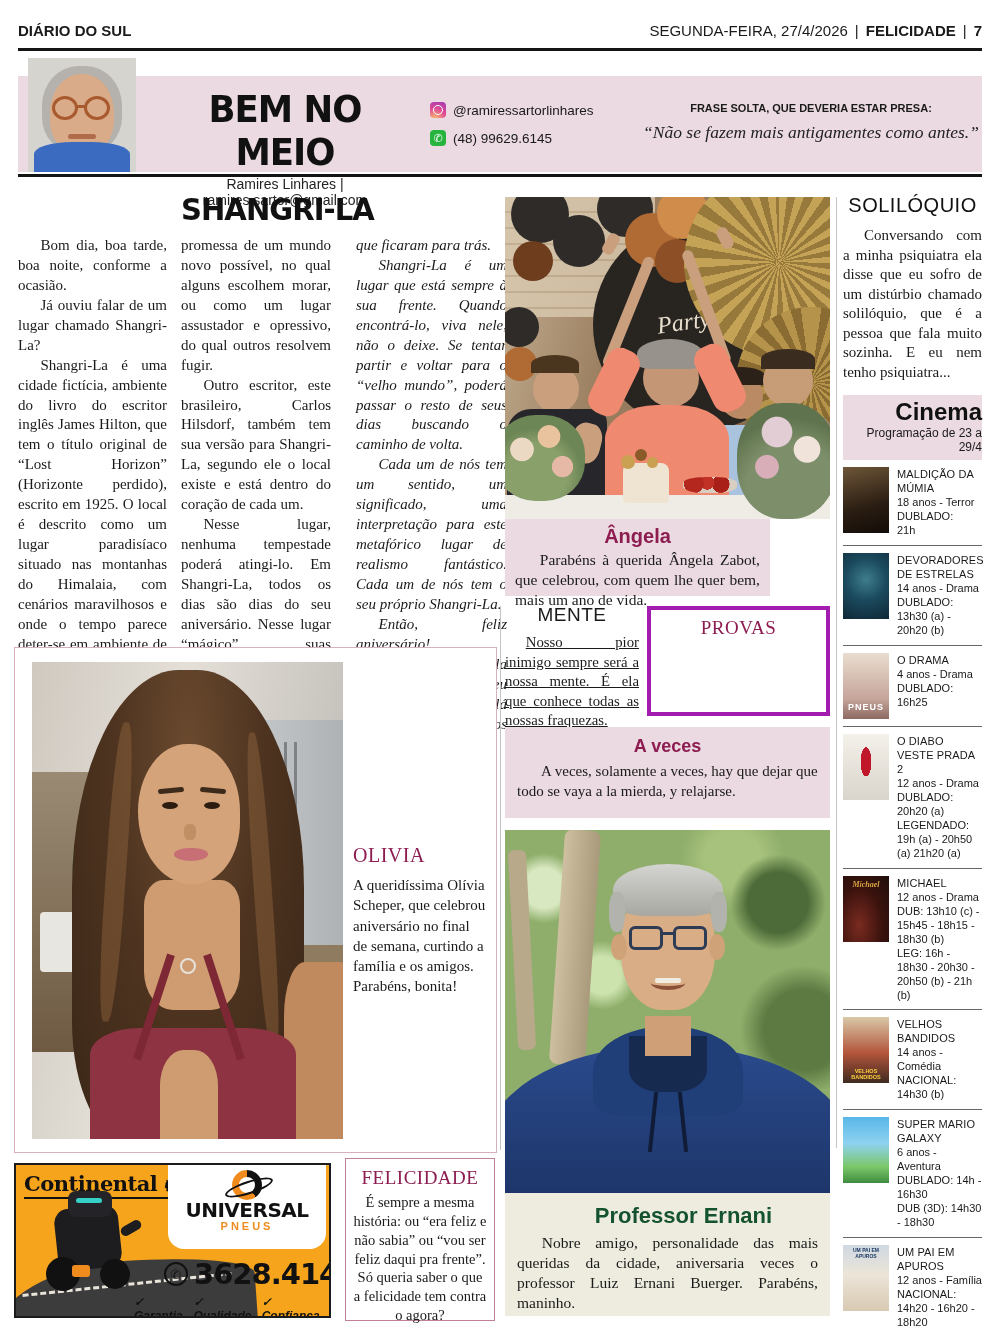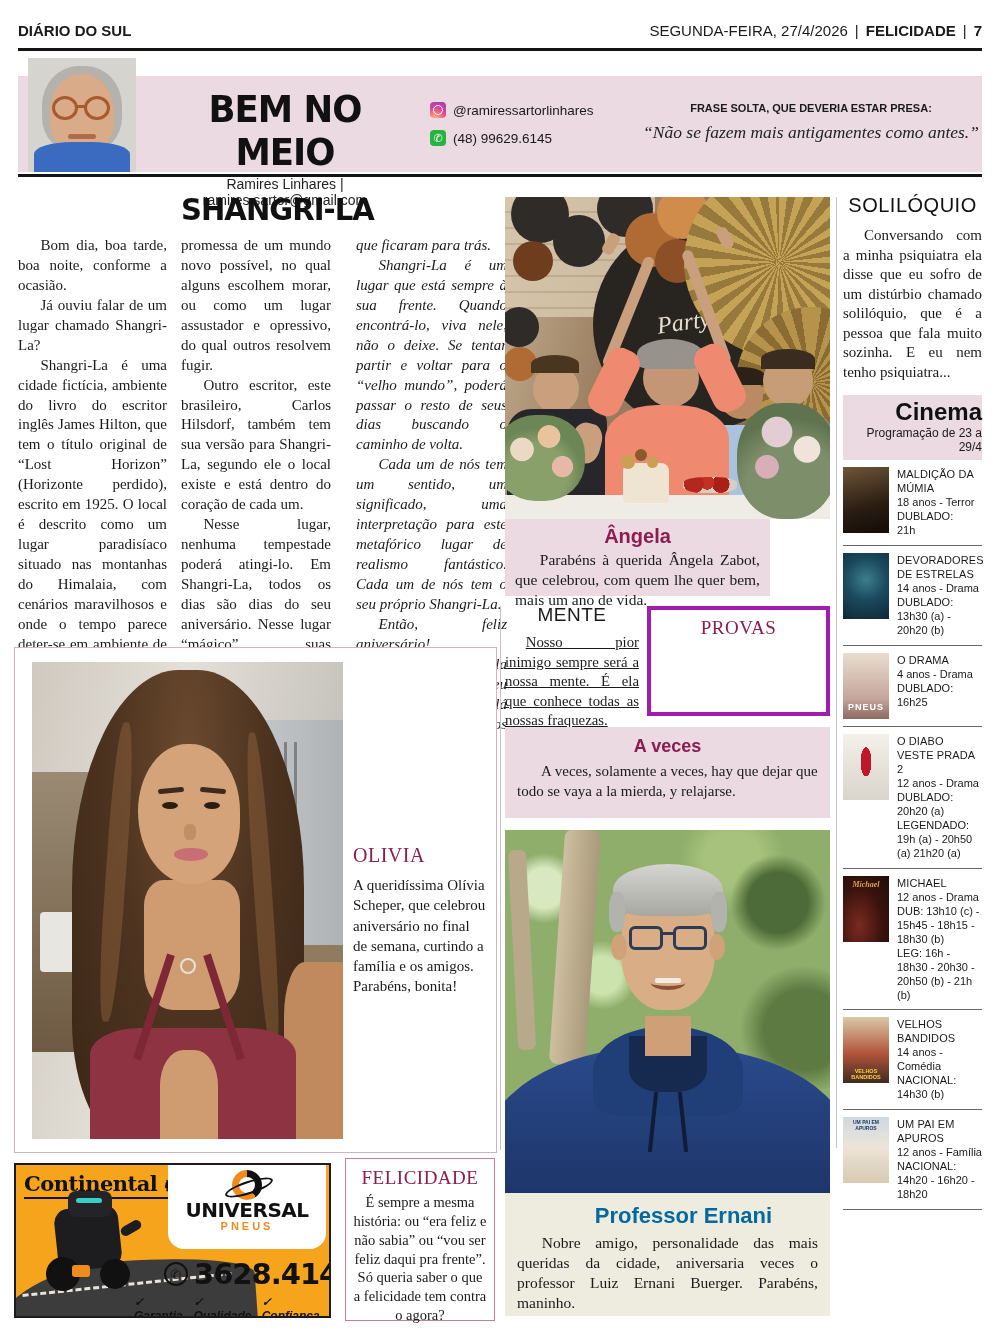--- a/index.html
+++ b/index.html
@@ -68,21 +68,21 @@
   .olivia-box{left:14px;top:647px;width:483px;height:506px;border:1px solid #d6b0bf;box-sizing:border-box;background:#fff;}
   .olivia-photo{left:17px;top:14px;width:311px;height:477px;overflow:hidden;
      background:linear-gradient(100deg,#cfc9c0,#e4dfd7 40%,#b9b6b2);}
   .olivia-text{left:338px;top:196px;width:134px;}
   .olivia-title{font-size:20px;color:#8d1c50;letter-spacing:.5px;}
   .olivia-body{font-size:15px;line-height:1.35;margin-top:8px;}
 
   
   .ernani-photo{left:505px;top:830px;width:325px;height:363px;overflow:hidden;background:#8fae6b;}
   .ernani-cap{left:505px;top:1193px;width:325px;height:123px;background:#edecdf;text-align:center;box-sizing:border-box;padding-top:10px;}
-  .ernani-title{font-family:"Liberation Sans",sans-serif;font-weight:bold;font-size:22px;color:#0369a1;margin-left:32px;}
+  .ernani-title{font-family:"Liberation Sans",sans-serif;font-weight:bold;font-size:22px;color:#14532d;margin-left:32px;}
   .ernani-text{font-size:15.5px;text-align:justify;text-indent:1.6em;line-height:1.3;padding:4px 12px 0 12px;}
 
   
   .felic{left:345px;top:1158px;width:150px;height:163px;border:1px solid #c0809a;box-sizing:border-box;
          background:#fff;text-align:center;padding:8px 7px;}
 
   
   .ad{left:14px;top:1163px;width:317px;height:155px;background:#f7a41d;border:2px solid #1b1b1b;
       box-sizing:border-box;overflow:hidden;font-family:"Liberation Sans",sans-serif;}
   .ad-brand{left:8px;top:6px;font-family:"DejaVu Serif",serif;font-weight:bold;font-size:21px;color:#111;
@@ -439,20 +439,29 @@
           <span class="ptxt">VELHOS BANDIDOS</span>
         </div>
       <div class="minfo">
           <div class="mtitle">VELHOS BANDIDOS</div>
         <div>14 anos - Comédia</div>
         <div>NACIONAL:</div>
         <div>14h30 (b)</div>
         </div>
     </div>
     <div class="movie">
+      <div class="poster pp6"></div>
+      <div class="minfo">
+          <div class="mtitle">SUPER MARIO GALAXY</div>
+        <div>6 anos - Aventura</div>
+        <div>DUBLADO: 14h - 16h30</div>
+        <div>DUB (3D): 14h30 - 18h30</div>
+        </div>
+    </div>
+    <div class="movie">
       <div class="poster pp7">
           <span class="ptxt">UM PAI EM APUROS</span>
         </div>
       <div class="minfo">
           <div class="mtitle">UM PAI EM APUROS</div>
         <div>12 anos - Família</div>
         <div>NACIONAL: 14h20 - 16h20 - 18h20</div>
         </div>
     </div>
 

